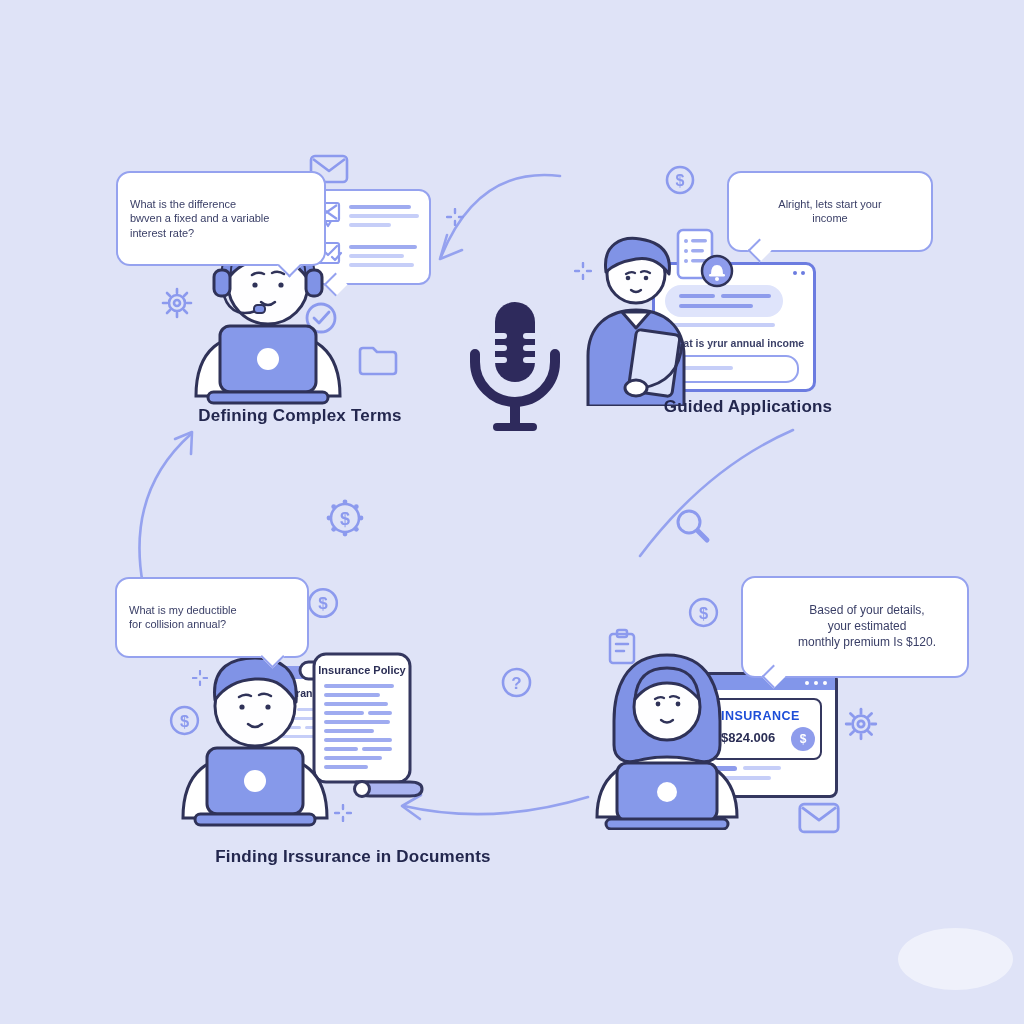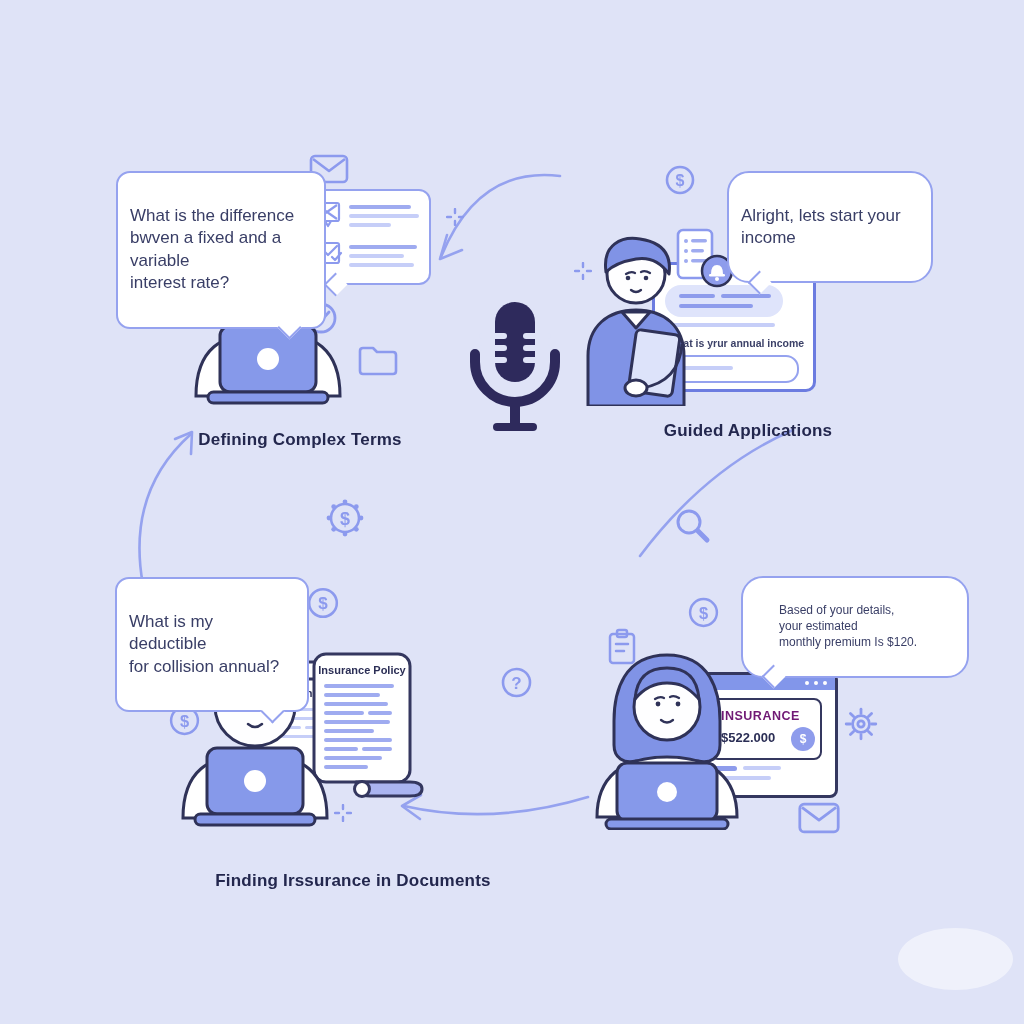--- a/index.html
+++ b/index.html
@@ -1,28 +1,28 @@
 <!DOCTYPE html>
 <html><head>
 <meta charset="utf-8">
 <style>
   html,body{margin:0;padding:0;background:#dfe3f7;}
   .canvas{position:relative;width:1024px;height:1024px;background:#dfe3f7;overflow:hidden;
           font-family:"Liberation Sans",sans-serif;}
   .abs{position:absolute;}
   
   .bubble{position:absolute;background:#fff;border:2.5px solid #95a2ef;border-radius:14px;
-          padding:9px 12px;font-size:17px;color:#393e66;line-height:1.33;
+          padding:9px 12px;font-size:11px;color:#393e66;line-height:1.33;
           white-space:pre-line;z-index:6;}
-  .bubble.center{border-radius:22px;}
+  .bubble.center{text-align:center;}
   .tail{position:absolute;width:15px;height:15px;background:#fff;transform:rotate(45deg);bottom:-9.5px;}
   .tail.r{right:26px;border-right:2.5px solid #95a2ef;border-bottom:2.5px solid #95a2ef;}
   .tail.l{left:22px;border-left:2.5px solid #95a2ef;border-bottom:2.5px solid #95a2ef;}
   
-  .q-label{position:absolute;font-weight:700;font-size:17px;color:#23274e;text-align:center;z-index:4;letter-spacing:.2px;margin-top:24px;}
+  .q-label{position:absolute;font-weight:700;font-size:17px;color:#23274e;text-align:center;z-index:4;letter-spacing:.2px;}
   
   .title{position:absolute;left:402px;top:460px;width:220px;text-align:center;
          font-size:27px;font-weight:800;line-height:1.22;letter-spacing:.4px;
          color:#2d2a59;white-space:pre-line;z-index:4;}
   
   .panel{position:absolute;background:#fff;border:2.5px solid #95a2ef;border-radius:12px;z-index:3;}
   .bar{position:absolute;border-radius:2.5px;background:#9fabf0;}
   .bar.light{background:#c6cef8;}
   .bar.dark{background:#8e9cec;}
   .win-tr{position:absolute;left:652px;top:262px;width:158px;height:124px;background:#fff;
@@ -30,21 +30,21 @@
   .dot-sm{position:absolute;width:4px;height:4px;border-radius:50%;background:#6c7ce0;}
   .chat-pill{position:absolute;left:10px;top:20px;width:118px;height:32px;background:#dfe4fb;border-radius:16px;}
   .tr-question{position:absolute;left:12px;top:72px;font-size:10.5px;font-weight:600;color:#3c4168;}
   .tr-input{position:absolute;left:12px;top:90px;width:128px;height:24px;border:2px solid #95a2ef;border-radius:13px;}
   .win-br{position:absolute;left:698px;top:672px;width:134px;height:120px;background:#fff;
           border:3px solid #34375f;border-radius:8px;z-index:2;}
   .win-br-head{position:absolute;left:0;top:0;right:0;height:15px;background:#8296ea;border-radius:4px 4px 0 0;}
   .dot-w{position:absolute;width:4px;height:4px;border-radius:50%;background:#fff;top:5.5px;}
   .ins-card{position:absolute;left:9px;top:23px;width:108px;height:58px;background:#fff;
             border:2.5px solid #34375f;border-radius:8px;}
-  .ins-title{position:absolute;left:9px;top:9px;font-size:12.5px;font-weight:800;letter-spacing:.5px;color:#701a75;}
+  .ins-title{position:absolute;left:9px;top:9px;font-size:12.5px;font-weight:800;letter-spacing:.5px;color:#1d4ed8;}
   .ins-amount{position:absolute;left:9px;top:30px;font-size:13px;font-weight:700;color:#2b2e55;}
   .coin{position:absolute;right:5px;bottom:7px;width:24px;height:24px;border-radius:50%;background:#8e9cec;
         color:#fff;font-size:12px;font-weight:700;text-align:center;line-height:24px;}
   .bl-card{position:absolute;left:262px;top:666px;width:88px;height:110px;background:#fff;
            border:2.5px solid #95a2ef;border-radius:6px;z-index:2;}
   .bl-card-head{position:absolute;left:-2px;top:-2px;right:-2px;height:13px;background:#8e9cec;border-radius:5px 5px 0 0;}
   .bl-card-title{position:absolute;left:7px;top:19px;font-size:10.5px;font-weight:700;color:#2b2e55;}
   .blob{position:absolute;left:898px;top:928px;width:115px;height:62px;border-radius:50%;
         background:rgba(255,255,255,.5);z-index:1;}
   svg{display:block;}
@@ -351,21 +351,21 @@
   </div>
 
   <div class="win-br">
     <div class="win-br-head">
       <span class="dot-w" style="right:26px;"></span>
       <span class="dot-w" style="right:17px;"></span>
       <span class="dot-w" style="right:8px;"></span>
     </div>
     <div class="ins-card">
       <div class="ins-title">INSURANCE</div>
-      <div class="ins-amount">$522.000</div>
+      <div class="ins-amount">$824.006</div>
       <div class="coin">$</div>
     </div>
     <div class="bar dark" style="left:12px;top:91px;width:24px;height:4.5px;"></div>
     <div class="bar light" style="left:42px;top:91px;width:38px;height:4px;"></div>
     <div class="bar light" style="left:12px;top:101px;width:58px;height:4px;"></div>
   </div>
 
   <svg class="ill" style="left:572px;top:645px;" width="190" height="185" viewBox="0 0 190 185">
     <path d="M95,10 C52,10 42,46 42,76 L42,100 C42,113 52,119 64,116 L126,116 C138,119 148,113 148,100 L148,76 C148,46 138,10 95,10 Z" fill="#8093e6" stroke="#2f3258" stroke-width="3" stroke-linejoin="round"></path>
     <circle cx="95" cy="62" r="33" fill="#fefeff" stroke="#2f3258" stroke-width="3"></circle>

